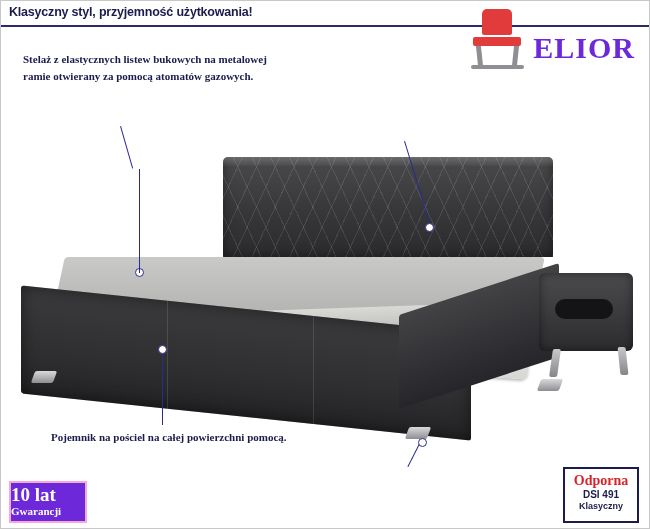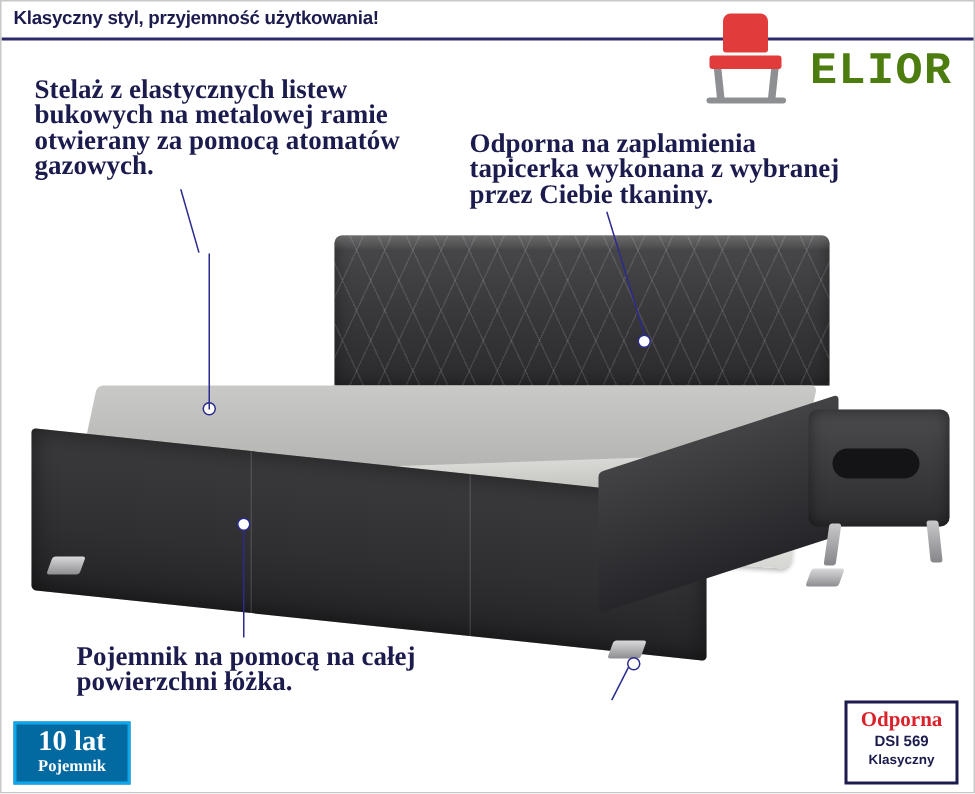--- a/index.html
+++ b/index.html
@@ -47,22 +47,22 @@
     width: 180px;
     height: 62px;
   }
   .brand-word {
     position: absolute;
     right: 0;
     top: 22px;
     font-size: 30px;
     font-weight: bold;
     letter-spacing: 1px;
-    color: #4d7c0f;
-    font-family: Liberation Mono, monospace;
+    color: #6d28d9;
+    font-family: Liberation Serif, serif;
   }
   .chair {
     position: absolute;
     left: 14px;
     top: 0px;
     width: 58px;
     height: 60px;
   }
   .chair-back {
     position: absolute;
@@ -106,21 +106,21 @@
     top: 56px;
     width: 53px;
     height: 4px;
     background: #8d8f92;
     border-radius: 2px;
   }
 
   
   .callout {
     position: absolute;
-    font-size: 18px;
+    font-size: 11px;
     line-height: 17px;
     color: #1b1b4d;
     font-weight: bold;
     font-family: "Liberation Serif", serif;
   }
   #callout-slats { left: 22px; top: 50px; width: 250px; }
   #callout-fabric { left: 312px; top: 86px; width: 268px; }
   #callout-storage { left: 50px; top: 428px; width: 240px; }
   #callout-legs { left: 312px; top: 464px; width: 260px; }
 
@@ -294,24 +294,23 @@
   #ns-leg-1 { left: 540px; top: 208px; transform: skewX(-8deg); }
   #ns-leg-2 { left: 608px; top: 206px; transform: skewX(6deg); }
 
   
   .badge-warranty {
     position: absolute;
     left: 8px;
     top: 480px;
     width: 78px;
     height: 42px;
-    background: #0369a1;
-    border: 2px solid #0ea5e9;
+    background: #6d28d9;
+    border: 2px solid #f9a8d4;
     color: #ffffff;
-    text-align: center;
     box-sizing: border-box;
     font-family: "Liberation Serif", serif;
   }
   .badge-warranty .big {
     display: block;
     font-size: 19px;
     font-weight: bold;
     line-height: 21px;
     margin-top: 1px;
   }
@@ -407,35 +406,34 @@
     </div>
     <div class="nightstand-leg" id="ns-leg-1"></div>
     <div class="nightstand-leg" id="ns-leg-2"></div>
   </div>
 
   <div class="callout" id="callout-slats">Stelaż z elastycznych listew bukowych na metalowej ramie otwierany za pomocą atomatów gazowych.</div>
   <div class="leader" style="left:120px; top:125px; width:44px; transform: rotate(74deg);"></div>
   <div class="dot" style="left:134px; top:267px;"></div>
   <div class="leader" style="left:139px; top:168px; width:104px; transform: rotate(90deg);"></div>
 
-  <div class="callout" id="callout-fabric">Odporna na zaplamienia tapicerka wykonana z wybranej przez Ciebie tkaniny.</div>
   <div class="leader" style="left:404px; top:140px; width:86px; transform: rotate(73deg);"></div>
   <div class="dot" style="left:424px; top:222px;"></div>
 
-  <div class="callout" id="callout-storage">Pojemnik na pomocą na całej powierzchni łóżka.</div>
+  <div class="callout" id="callout-storage">Pojemnik na pościel na całej powierzchni pomocą.</div>
   <div class="leader" style="left:162px; top:352px; width:72px; transform: rotate(90deg);"></div>
   <div class="dot" style="left:157px; top:344px;"></div>
 
   <div class="leader" style="left:420px; top:441px; width:28px; transform: rotate(117deg);"></div>
   <div class="dot" style="left:417px; top:437px;"></div>
 
   <div class="badge-warranty">
     <span class="big">10 lat</span>
-    <span class="small">Pojemnik</span>
+    <span class="small">Gwarancji</span>
   </div>
 
   <div class="badge-edinos">
     <span class="edinos-word">Odporna</span>
-    <span class="dsi-line">DSI  569</span>
+    <span class="dsi-line">DSI  491</span>
     <span class="std-line">Klasyczny</span>
   </div>
 
 </div>
 
 </body></html>

